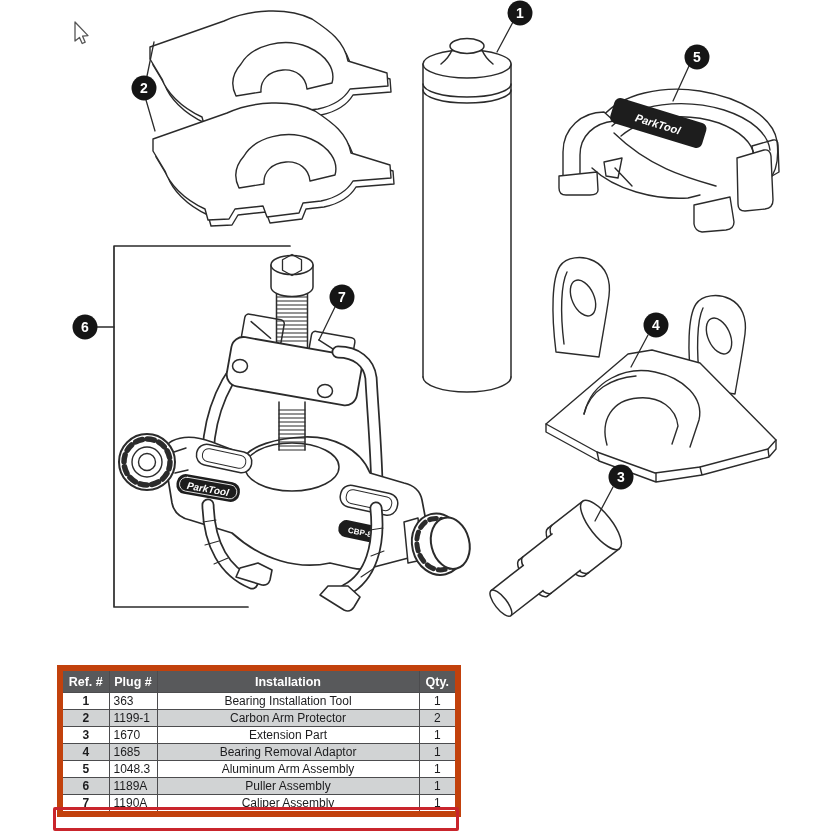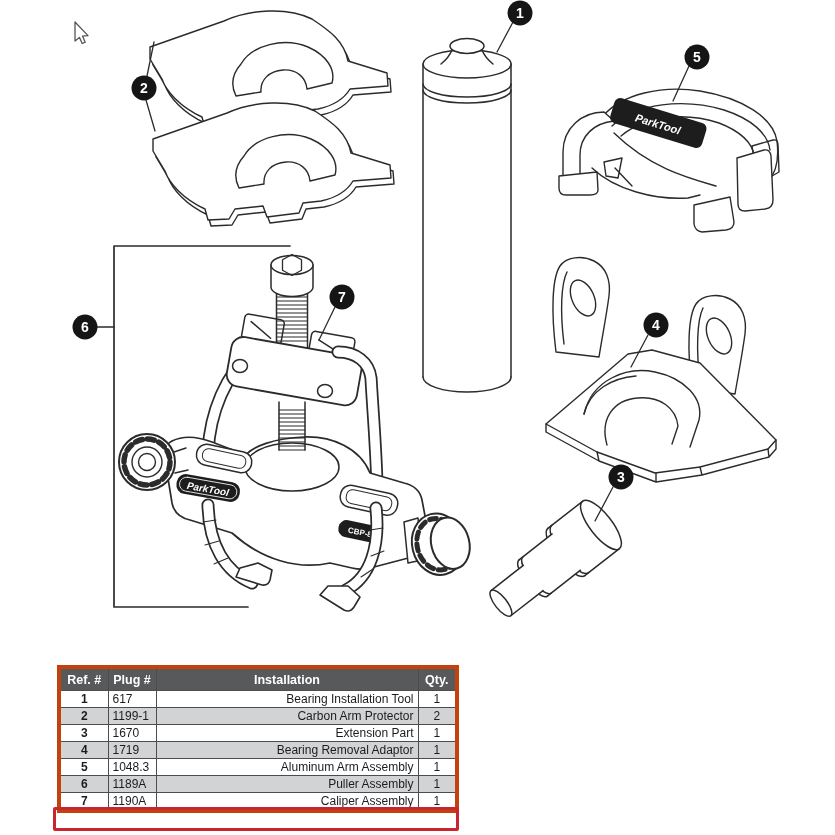--- a/index.html
+++ b/index.html
@@ -2,28 +2,28 @@
 <html><head>
 <meta charset="utf-8">
 <style>
   html,body{margin:0;padding:0;background:#fff;}
   .page{position:relative;width:835px;height:835px;background:#ffffff;overflow:hidden;
         font-family:"Liberation Sans",sans-serif;color:#1c1c1e;}
   svg text{font-family:"Liberation Sans",sans-serif;}
   .diagram{position:absolute;left:0;top:0;}
   .table-block{position:absolute;left:57px;top:665px;width:430px;}
   .tbl-title{margin:0 0 6px 1px;font-size:17px;font-weight:bold;color:#121212;letter-spacing:.2px;}
-  table.parts{border-collapse:collapse;table-layout:fixed;width:398px;border:4px solid #c2410c;}
+  table.parts{border-collapse:collapse;table-layout:fixed;width:398px;border:6px solid #c2410c;}
   table.parts th{background:#58595b;color:#fff;font-size:12.5px;font-weight:bold;
                  border:1px solid #4c4c4e;height:21px;padding:0 3px;}
   table.parts td{border:1px solid #4c4c4e;font-size:12px;height:13px;padding:1px 4px;background:#fff;}
   table.parts tbody tr:nth-child(even) td{background:#d1d3d4;}
   td.c-ref{font-weight:bold;text-align:center;}
   td.c-part{text-align:left;padding-left:6px;}
-  td.c-desc{text-align:right;padding-left:6px;}
+  td.c-desc{text-align:center;padding-left:6px;}
   td.c-qty{text-align:center;}
   .red-box{position:absolute;left:-4px;top:142px;width:400px;height:18px;
            border:3px solid #c9252c;border-radius:2px;pointer-events:none;}
 </style>
 </head>
 <body>
 
 <div class="page">
 
 <svg class="diagram" width="835" height="662" viewBox="0 0 835 662" fill="none" stroke-linecap="round" stroke-linejoin="round">
@@ -240,39 +240,39 @@
       <tr>
         <th>Ref. #</th>
         <th>Plug #</th>
         <th>Installation</th>
         <th>Qty.</th>
       </tr>
     </thead>
     <tbody>
       <tr>
         <td class="c-ref">1</td>
-            <td class="c-part">617</td>
+            <td class="c-part">363</td>
             <td class="c-desc">Bearing Installation Tool</td>
             <td class="c-qty">1</td>
       </tr>
       <tr>
         <td class="c-ref">2</td>
             <td class="c-part">1199-1</td>
             <td class="c-desc">Carbon Arm Protector</td>
             <td class="c-qty">2</td>
       </tr>
       <tr>
         <td class="c-ref">3</td>
             <td class="c-part">1670</td>
             <td class="c-desc">Extension Part</td>
             <td class="c-qty">1</td>
       </tr>
       <tr>
         <td class="c-ref">4</td>
-            <td class="c-part">1719</td>
+            <td class="c-part">1685</td>
             <td class="c-desc">Bearing Removal Adaptor</td>
             <td class="c-qty">1</td>
       </tr>
       <tr>
         <td class="c-ref">5</td>
             <td class="c-part">1048.3</td>
             <td class="c-desc">Aluminum Arm Assembly</td>
             <td class="c-qty">1</td>
       </tr>
       <tr>

